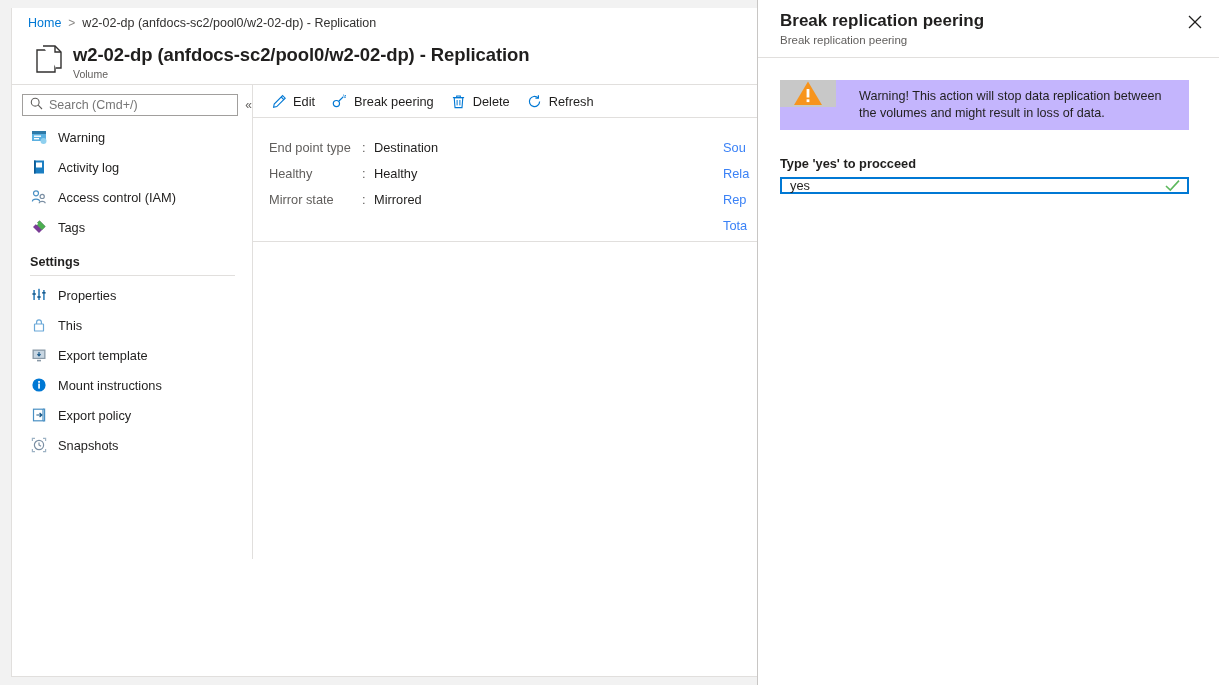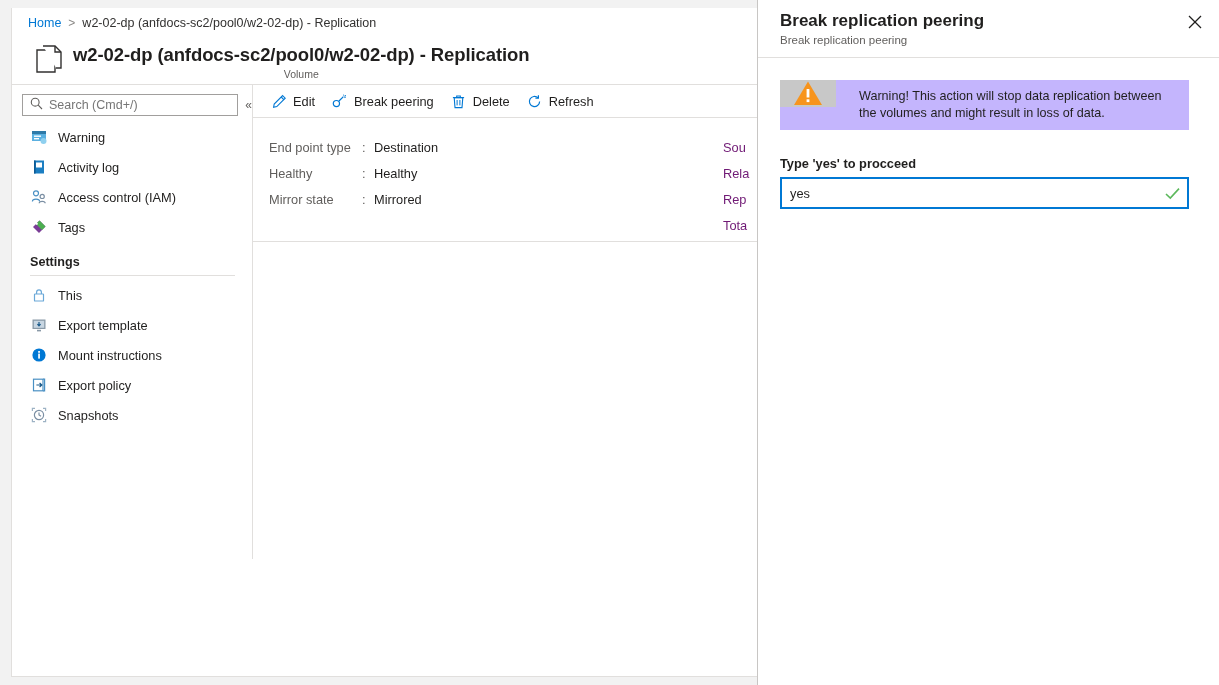--- a/index.html
+++ b/index.html
@@ -84,21 +84,20 @@
     font-size: 18.5px;
     font-weight: bold;
     color: #201f1e;
     line-height: 20px;
     letter-spacing: -0.1px;
   }
   #page-subtitle {
     font-size: 10.5px;
     color: #605e5c;
     margin-top: 3px;
-    text-align: center;
   }
 
   
   #body-split {
     position: absolute;
     left: 0; top: 76px;
     width: 100%;
     height: 593px;
   }
 
@@ -253,21 +252,21 @@
     color: #605e5c;
     flex: none;
   }
   .prop-colon {
     width: 12px;
     color: #605e5c;
     flex: none;
   }
   .prop-val { color: #201f1e; }
   .prop-key-clip {
-    color: #701a75;
+    color: #3b82f6;
     white-space: nowrap;
   }
   #props-collapse {
     position: absolute;
     right: 42px; bottom: 6px;
     color: #605e5c;
     font-size: 12px;
     cursor: pointer;
     line-height: 1;
   }
@@ -347,21 +346,21 @@
   }
 
   #confirm-label {
     font-size: 12.8px;
     font-weight: bold;
     color: #201f1e;
     margin-bottom: 6px;
   }
   #confirm-field {
     position: relative;
-    height: 32px;
+    height: 17px;
     border: 2px solid #0078d4;
     box-sizing: border-box;
     display: flex;
     align-items: center;
     background: #fff;
   }
   #confirm-input {
     border: none;
     outline: none;
     font-family: "Liberation Sans", sans-serif;
@@ -499,20 +498,33 @@
                   <circle cx="5.8" cy="4.8" r="1.1" fill="#ffffff"></circle>
                 </svg>
               </span>
               <span class="nav-label">Tags</span>
             </div>
           </div>
         <div id="nav-sections">
             <div class="nav-section">
               <div class="nav-section-title">Settings</div>
               <div class="nav-section-rule"></div>
+            </div>
+            <div class="nav-item">
+              <span class="nav-ico">
+                <svg width="16" height="16" viewBox="0 0 16 16">
+                  <rect x="2.2" y="3" width="1.8" height="10" fill="#4a90c4"></rect>
+                  <rect x="7.1" y="1.8" width="1.8" height="11.2" fill="#4a90c4"></rect>
+                  <rect x="12" y="3" width="1.8" height="10" fill="#4a90c4"></rect>
+                  <rect x="1.4" y="6.2" width="3.4" height="1.6" fill="#1b5a8a"></rect>
+                  <rect x="6.3" y="9.2" width="3.4" height="1.6" fill="#1b5a8a"></rect>
+                  <rect x="11.2" y="5" width="3.4" height="1.6" fill="#1b5a8a"></rect>
+                </svg>
+              </span>
+              <span class="nav-label">Properties</span>
             </div>
             <div class="nav-item">
               <span class="nav-ico">
                 <svg width="16" height="16" viewBox="0 0 16 16">
                   <rect x="3.5" y="7" width="9" height="7" rx="0.6" fill="none" stroke="#6aa8d8" stroke-width="1.2"></rect>
                   <path d="M5.6 7 V5.2 a2.4 2.4 0 0 1 4.8 0 V7" fill="none" stroke="#6aa8d8" stroke-width="1.2"></path>
                 </svg>
               </span>
               <span class="nav-label">This</span>
             </div>

